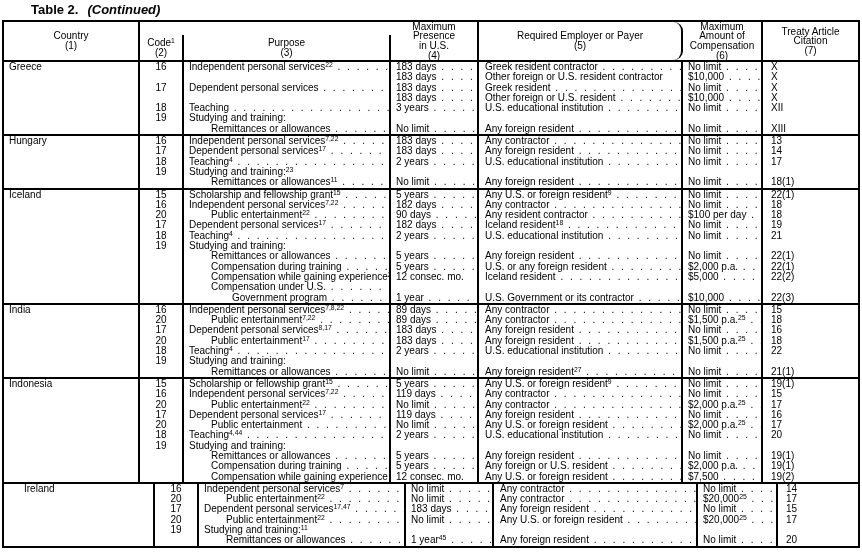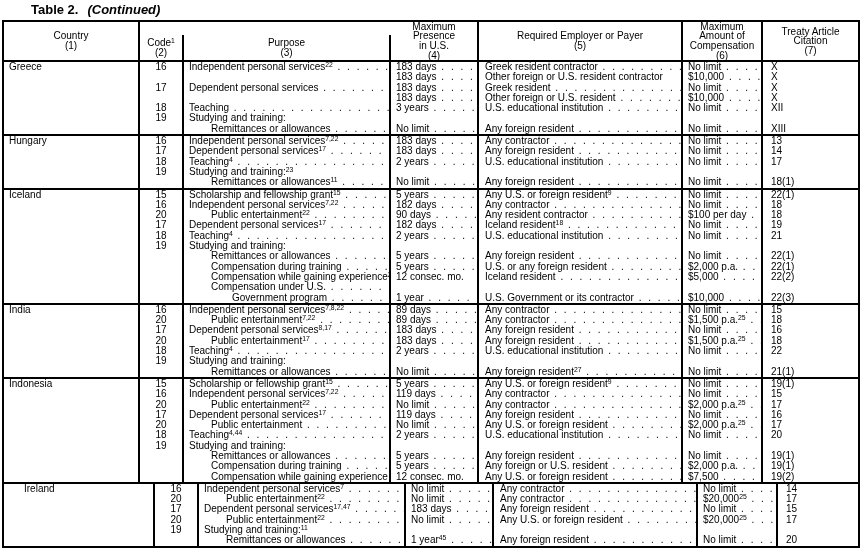--- a/index.html
+++ b/index.html
@@ -23,21 +23,21 @@
   .th{
     border-right:2px solid #000;
     display:flex;flex-direction:column;justify-content:center;align-items:center;
     font-size:10px;line-height:9.6px;text-align:center;overflow:hidden;
   }
   .h-country{grid-column:1;grid-row:1/3;}
   .h-category{grid-column:2/4;grid-row:1;border-bottom:2px solid #000;}
   .h-code{grid-column:2;grid-row:2;}
   .h-purpose{grid-column:3;grid-row:2;}
   .h-presence{grid-column:4;grid-row:1/3;}
-  .h-employer{grid-column:5;grid-row:1/3;}
+  .h-employer{grid-column:5;grid-row:1/3;border-radius:9px;}
   .h-comp{grid-column:6;grid-row:1/3;}
   .h-cite{grid-column:7;grid-row:1/3;border-right:none;}
 
   
   .block{
     display:grid;
     grid-template-columns:136px 44px 207px 88px 204px 80px 95px;
     grid-auto-rows:10.3px;
     border-bottom:2px solid #000;
   }

